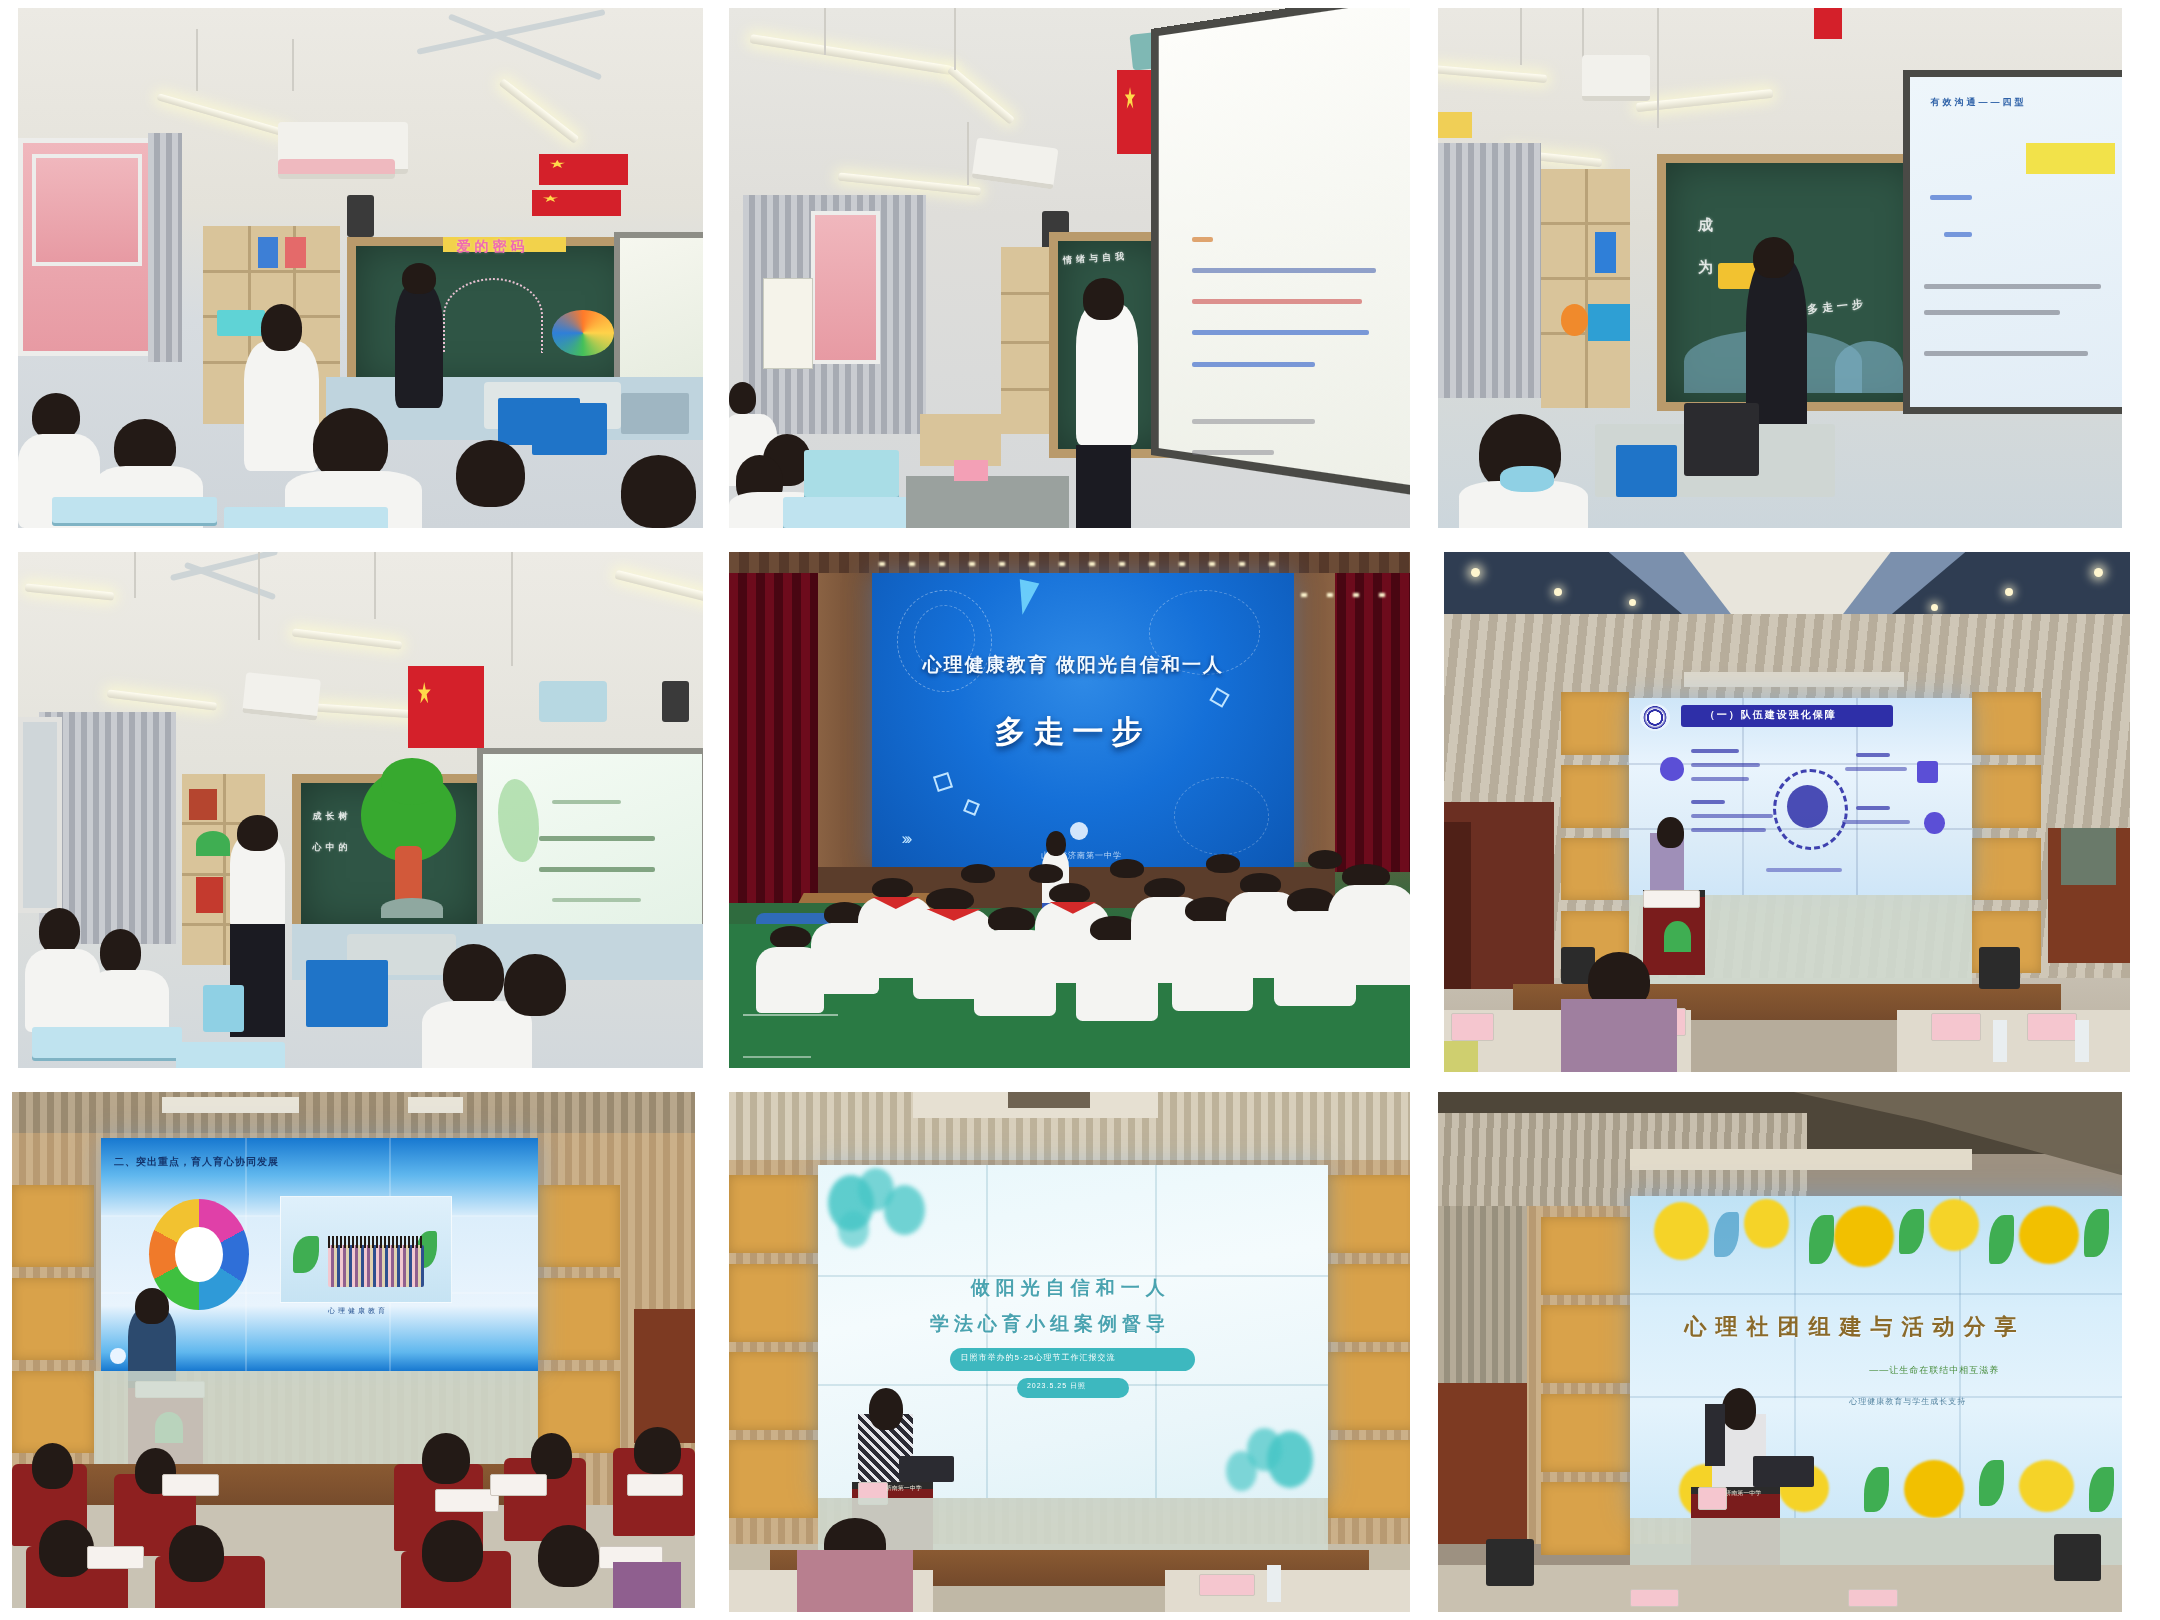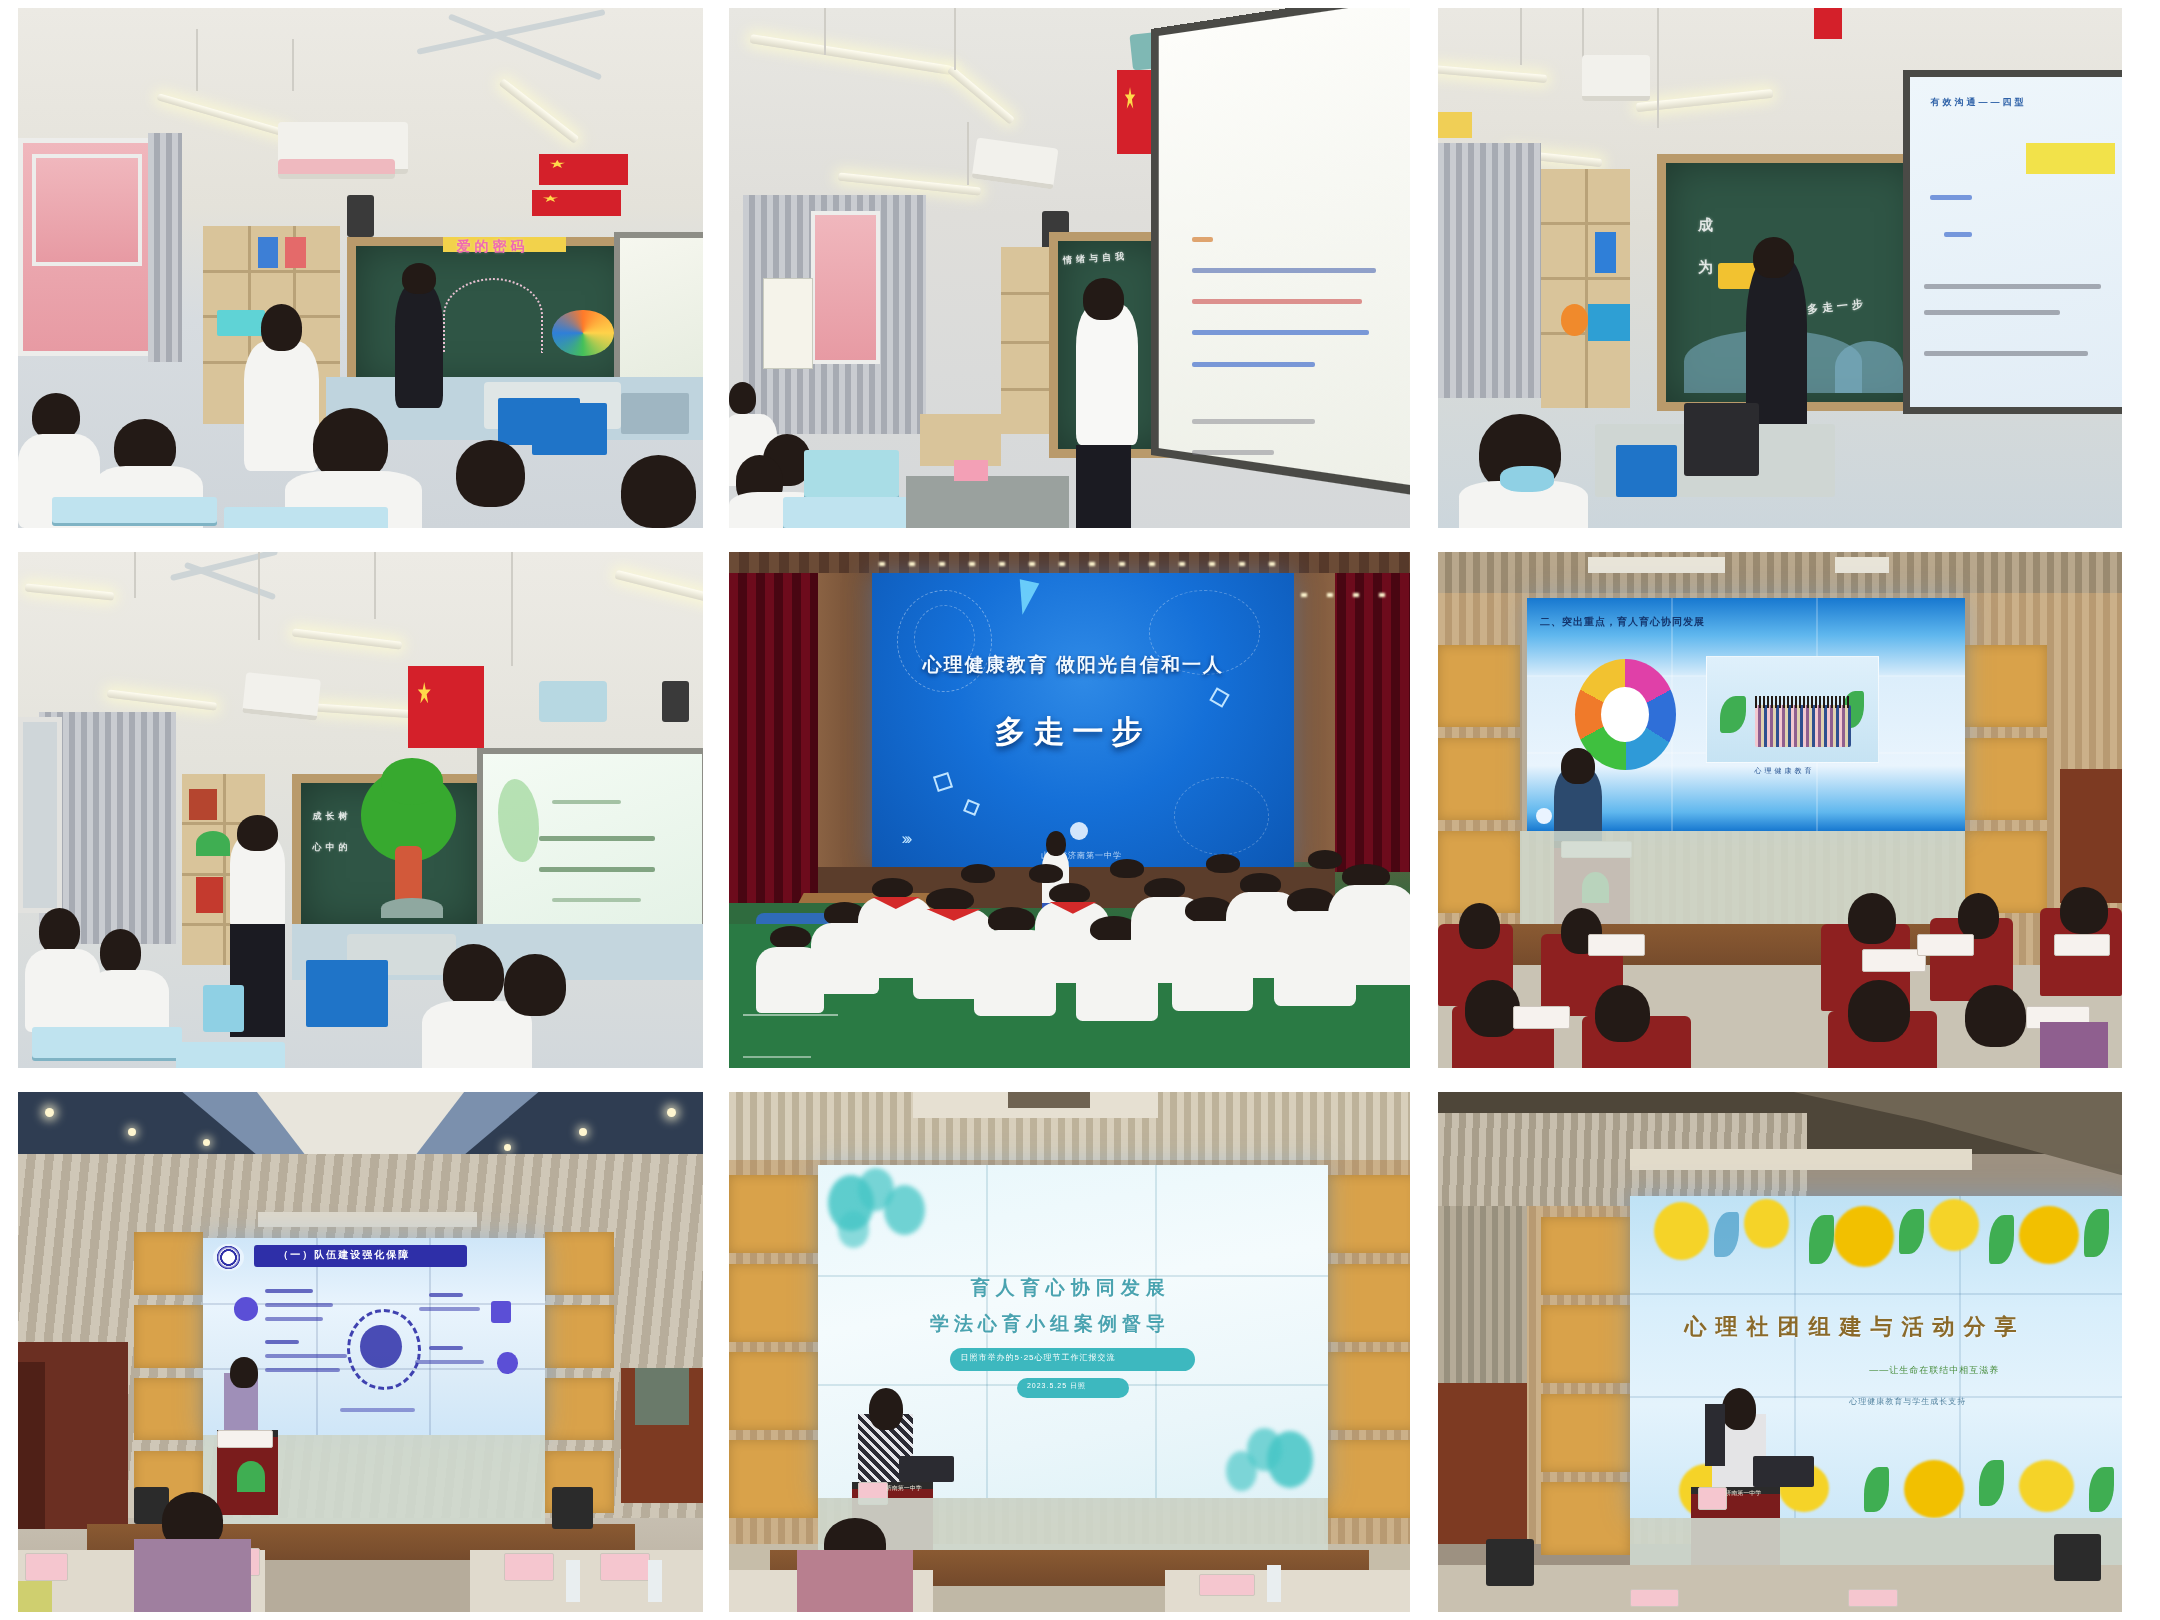--- a/index.html
+++ b/index.html
@@ -385,20 +385,102 @@
         <div class="head" style="left:44%;top:14%;width:5%;height:8%"></div>
         <div class="head" style="left:56%;top:12%;width:5%;height:8%"></div>
         <div class="head" style="left:70%;top:10%;width:5%;height:8%"></div>
         <div class="head" style="left:85%;top:8%;width:5%;height:8%"></div>
         <div class="head" style="left:34%;top:14%;width:5%;height:8%"></div>
       </div>
 
     </div>
   </div>
 
+  <div class="cell c1 r3">
+    <div class="photo">
+      <div style="position:absolute;inset:0;background:linear-gradient(180deg,#3b4a63 0%,#515f72 8%,#c9c3b7 26%,#cfc9bd 70%,#b8ae9d 100%)"></div>
+
+      <div style="position:absolute;left:0;top:0;width:100%;height:22%;background:#2f3d52"></div>
+      <div style="position:absolute;left:24%;top:0;width:52%;height:22%;background:linear-gradient(180deg,#7f95b3,#5f7siblings);background:#7b90ad;clip-path:polygon(0 0,100% 0,62% 100%,38% 100%)"></div>
+      <div style="position:absolute;left:32%;top:0;width:36%;height:21%;background:#e8e5dc;clip-path:polygon(8% 0,92% 0,58% 100%,42% 100%)"></div>
+      <div style="position:absolute;left:4%;top:3%;width:9px;height:9px;border-radius:50%;background:#fff6cf;box-shadow:0 0 10px 4px rgba(255,246,207,.7)"></div>
+      <div style="position:absolute;left:16%;top:7%;width:8px;height:8px;border-radius:50%;background:#fff6cf;box-shadow:0 0 9px 3px rgba(255,246,207,.6)"></div>
+      <div style="position:absolute;left:27%;top:9%;width:7px;height:7px;border-radius:50%;background:#fff6cf;box-shadow:0 0 8px 3px rgba(255,246,207,.6)"></div>
+      <div style="position:absolute;right:4%;top:3%;width:9px;height:9px;border-radius:50%;background:#fff6cf;box-shadow:0 0 10px 4px rgba(255,246,207,.7)"></div>
+      <div style="position:absolute;right:17%;top:7%;width:8px;height:8px;border-radius:50%;background:#fff6cf;box-shadow:0 0 9px 3px rgba(255,246,207,.6)"></div>
+      <div style="position:absolute;right:28%;top:10%;width:7px;height:7px;border-radius:50%;background:#fff6cf;box-shadow:0 0 8px 3px rgba(255,246,207,.6)"></div>
+
+      <div style="position:absolute;left:0;top:12%;width:100%;height:70%;background:repeating-linear-gradient(96deg,#cfc7b7 0 9px,#b7ad9b 9px 18px)"></div>
+      <div class="aud-panel" style="left:17%;top:27%;width:10%;height:12%"></div>
+      <div class="aud-panel" style="left:17%;top:41%;width:10%;height:12%"></div>
+      <div class="aud-panel" style="left:17%;top:55%;width:10%;height:12%"></div>
+      <div class="aud-panel" style="left:17%;top:69%;width:10%;height:12%"></div>
+      <div class="aud-panel" style="left:77%;top:27%;width:10%;height:12%"></div>
+      <div class="aud-panel" style="left:77%;top:41%;width:10%;height:12%"></div>
+      <div class="aud-panel" style="left:77%;top:55%;width:10%;height:12%"></div>
+      <div class="aud-panel" style="left:77%;top:69%;width:10%;height:12%"></div>
+      <div style="position:absolute;left:35%;top:23%;width:32%;height:3%;background:#ddd8cb"></div>
+      <div style="position:absolute;left:0;top:48%;width:16%;height:36%;background:#6b2f22"></div>
+      <div style="position:absolute;left:0;top:52%;width:4%;height:32%;background:#4f2017"></div>
+      <div style="position:absolute;right:0;top:53%;width:12%;height:26%;background:#7d3a22"></div>
+      <div style="position:absolute;right:2%;top:53%;width:8%;height:11%;background:#6a7a6a"></div>
+
+      <div class="ledwall" style="left:27%;top:28%;width:50%;height:38%;background:linear-gradient(180deg,#cfe6f8 0%,#e9f4fd 35%,#dcecf8 70%,#cfe6f8 100%)">
+        <div class="ledseam" style="left:33%;top:0;width:2px;height:100%;background:rgba(60,90,140,.18)"></div>
+        <div class="ledseam" style="left:66%;top:0;width:2px;height:100%;background:rgba(60,90,140,.18)"></div>
+        <div class="ledseam" style="left:0;top:33%;width:100%;height:2px;background:rgba(60,90,140,.18)"></div>
+        <div class="ledseam" style="left:0;top:66%;width:100%;height:2px;background:rgba(60,90,140,.18)"></div>
+        <div style="position:absolute;left:3%;top:3%;width:9%;height:14%;border-radius:50%;background:radial-gradient(circle,#fff 30%,#2e2fa8 32%,#2e2fa8 40%,#fff 42%,#2e2fa8 55%,#e9f4fd 58%)"></div>
+        <div style="position:absolute;left:15%;top:4%;width:62%;height:11%;background:#2e2fa8;border-radius:3px"></div>
+        <div class="cntext" style="left:22%;top:5.5%;font-size:10px;color:#ffffff;letter-spacing:2px">（一）队伍建设强化保障</div>
+        <div style="position:absolute;left:42%;top:36%;width:20%;height:38%;border-radius:50%;border:3px dashed #2e2fa8;opacity:.9"></div>
+        <div style="position:absolute;left:46%;top:44%;width:12%;height:22%;border-radius:50%;background:#2e2fa8;opacity:.85"></div>
+        <div style="position:absolute;left:9%;top:30%;width:7%;height:12%;border-radius:50%;background:#5b4fd6"></div>
+        <div style="position:absolute;left:84%;top:32%;width:6%;height:11%;border-radius:3px;background:#5b4fd6"></div>
+        <div style="position:absolute;left:86%;top:58%;width:6%;height:11%;border-radius:50%;background:#5b4fd6"></div>
+        <div class="sliderow" style="left:18%;top:26%;width:14%;height:4px;background:rgba(46,47,168,.7)"></div>
+        <div class="sliderow" style="left:18%;top:33%;width:20%;height:4px;background:rgba(46,47,168,.55)"></div>
+        <div class="sliderow" style="left:18%;top:40%;width:17%;height:4px;background:rgba(46,47,168,.55)"></div>
+        <div class="sliderow" style="left:18%;top:52%;width:10%;height:4px;background:rgba(46,47,168,.7)"></div>
+        <div class="sliderow" style="left:18%;top:59%;width:24%;height:4px;background:rgba(46,47,168,.55)"></div>
+        <div class="sliderow" style="left:18%;top:66%;width:22%;height:4px;background:rgba(46,47,168,.55)"></div>
+        <div class="sliderow" style="left:66%;top:28%;width:10%;height:4px;background:rgba(46,47,168,.7)"></div>
+        <div class="sliderow" style="left:63%;top:35%;width:18%;height:4px;background:rgba(46,47,168,.5)"></div>
+        <div class="sliderow" style="left:66%;top:55%;width:10%;height:4px;background:rgba(46,47,168,.7)"></div>
+        <div class="sliderow" style="left:62%;top:62%;width:20%;height:4px;background:rgba(46,47,168,.5)"></div>
+        <div class="sliderow" style="left:40%;top:86%;width:22%;height:4px;background:rgba(46,47,168,.45)"></div>
+      </div>
+      <div style="position:absolute;left:27%;top:66%;width:50%;height:17%;background:#cfd9cf;opacity:.9"></div>
+
+      <div style="position:absolute;left:30%;top:54%;width:5%;height:13%;background:#9f8fb8"></div>
+      <div class="head" style="left:31%;top:51%;width:4%;height:6%"></div>
+      <div class="podium" style="left:29%;top:65%;width:9%;height:15%;background:#7a1c1c"></div>
+      <div class="nametag" style="left:29%;top:65%;width:8%;height:3%"></div>
+      <div style="position:absolute;left:32%;top:71%;width:4%;height:6%;background:#3fae52;border-radius:50% 50% 0 0"></div>
+
+      <div class="stage" style="left:10%;top:83%;width:80%;height:10%"></div>
+      <div style="position:absolute;left:0;bottom:0;width:100%;height:10%;background:#b6ac9b"></div>
+      <div style="position:absolute;left:17%;top:76%;width:5%;height:7%;background:#2b2b2b;border-radius:3px"></div>
+      <div style="position:absolute;left:78%;top:76%;width:6%;height:8%;background:#2b2b2b;border-radius:3px"></div>
+
+      <div style="position:absolute;left:0;bottom:0;width:36%;height:12%;background:#e0dacd"></div>
+      <div style="position:absolute;left:66%;bottom:0;width:36%;height:12%;background:#e0dacd"></div>
+      <div class="nametag" style="left:1%;bottom:6%;width:6%;height:5%;background:#f5c6cf"></div>
+      <div class="nametag" style="left:28%;bottom:7%;width:7%;height:5%;background:#f5c6cf"></div>
+      <div class="nametag" style="left:71%;bottom:6%;width:7%;height:5%;background:#f5c6cf"></div>
+      <div class="nametag" style="left:85%;bottom:6%;width:7%;height:5%;background:#f5c6cf"></div>
+      <div style="position:absolute;left:80%;bottom:2%;width:2%;height:8%;background:#e9eef0"></div>
+      <div style="position:absolute;left:92%;bottom:2%;width:2%;height:8%;background:#e9eef0"></div>
+      <div class="head" style="left:21%;bottom:12%;width:9%;height:11%"></div>
+      <div style="position:absolute;left:17%;bottom:0;width:17%;height:14%;background:#9f7f9f"></div>
+      <div style="position:absolute;left:0;bottom:0;width:5%;height:6%;background:#cfcf6f"></div>
+
+    </div>
+  </div>
+
   <div class="cell c3 r2">
     <div class="photo">
       <div class="aud-wall"></div>
       <div style="position:absolute;left:0;top:0;width:100%;height:8%;background:repeating-linear-gradient(90deg,#b8a78c 0 7px,#9a8a70 7px 14px)"></div>
       <div class="aud-panel" style="left:0;top:18%;width:12%;height:16%"></div>
       <div class="aud-panel" style="left:0;top:36%;width:12%;height:16%"></div>
       <div class="aud-panel" style="left:0;top:54%;width:12%;height:16%"></div>
       <div class="aud-panel" style="left:77%;top:18%;width:12%;height:16%"></div>
       <div class="aud-panel" style="left:77%;top:36%;width:12%;height:16%"></div>
       <div class="aud-panel" style="left:77%;top:54%;width:12%;height:16%"></div>
@@ -456,102 +538,20 @@
       <div class="head" style="left:23%;top:84%;width:8%;height:11%"></div>
       <div class="seat" style="left:57%;top:89%;width:16%;height:12%"></div>
       <div class="head" style="left:60%;top:83%;width:9%;height:12%"></div>
       <div class="head" style="left:77%;top:84%;width:9%;height:12%"></div>
       <div class="nametag" style="left:86%;top:88%;width:9%;height:4%"></div>
       <div style="position:absolute;left:88%;top:91%;width:10%;height:10%;background:#8f5f8f"></div>
 
     </div>
   </div>
 
-  <div class="cell c1 r3">
-    <div class="photo">
-      <div style="position:absolute;inset:0;background:linear-gradient(180deg,#3b4a63 0%,#515f72 8%,#c9c3b7 26%,#cfc9bd 70%,#b8ae9d 100%)"></div>
-
-      <div style="position:absolute;left:0;top:0;width:100%;height:22%;background:#2f3d52"></div>
-      <div style="position:absolute;left:24%;top:0;width:52%;height:22%;background:linear-gradient(180deg,#7f95b3,#5f7siblings);background:#7b90ad;clip-path:polygon(0 0,100% 0,62% 100%,38% 100%)"></div>
-      <div style="position:absolute;left:32%;top:0;width:36%;height:21%;background:#e8e5dc;clip-path:polygon(8% 0,92% 0,58% 100%,42% 100%)"></div>
-      <div style="position:absolute;left:4%;top:3%;width:9px;height:9px;border-radius:50%;background:#fff6cf;box-shadow:0 0 10px 4px rgba(255,246,207,.7)"></div>
-      <div style="position:absolute;left:16%;top:7%;width:8px;height:8px;border-radius:50%;background:#fff6cf;box-shadow:0 0 9px 3px rgba(255,246,207,.6)"></div>
-      <div style="position:absolute;left:27%;top:9%;width:7px;height:7px;border-radius:50%;background:#fff6cf;box-shadow:0 0 8px 3px rgba(255,246,207,.6)"></div>
-      <div style="position:absolute;right:4%;top:3%;width:9px;height:9px;border-radius:50%;background:#fff6cf;box-shadow:0 0 10px 4px rgba(255,246,207,.7)"></div>
-      <div style="position:absolute;right:17%;top:7%;width:8px;height:8px;border-radius:50%;background:#fff6cf;box-shadow:0 0 9px 3px rgba(255,246,207,.6)"></div>
-      <div style="position:absolute;right:28%;top:10%;width:7px;height:7px;border-radius:50%;background:#fff6cf;box-shadow:0 0 8px 3px rgba(255,246,207,.6)"></div>
-
-      <div style="position:absolute;left:0;top:12%;width:100%;height:70%;background:repeating-linear-gradient(96deg,#cfc7b7 0 9px,#b7ad9b 9px 18px)"></div>
-      <div class="aud-panel" style="left:17%;top:27%;width:10%;height:12%"></div>
-      <div class="aud-panel" style="left:17%;top:41%;width:10%;height:12%"></div>
-      <div class="aud-panel" style="left:17%;top:55%;width:10%;height:12%"></div>
-      <div class="aud-panel" style="left:17%;top:69%;width:10%;height:12%"></div>
-      <div class="aud-panel" style="left:77%;top:27%;width:10%;height:12%"></div>
-      <div class="aud-panel" style="left:77%;top:41%;width:10%;height:12%"></div>
-      <div class="aud-panel" style="left:77%;top:55%;width:10%;height:12%"></div>
-      <div class="aud-panel" style="left:77%;top:69%;width:10%;height:12%"></div>
-      <div style="position:absolute;left:35%;top:23%;width:32%;height:3%;background:#ddd8cb"></div>
-      <div style="position:absolute;left:0;top:48%;width:16%;height:36%;background:#6b2f22"></div>
-      <div style="position:absolute;left:0;top:52%;width:4%;height:32%;background:#4f2017"></div>
-      <div style="position:absolute;right:0;top:53%;width:12%;height:26%;background:#7d3a22"></div>
-      <div style="position:absolute;right:2%;top:53%;width:8%;height:11%;background:#6a7a6a"></div>
-
-      <div class="ledwall" style="left:27%;top:28%;width:50%;height:38%;background:linear-gradient(180deg,#cfe6f8 0%,#e9f4fd 35%,#dcecf8 70%,#cfe6f8 100%)">
-        <div class="ledseam" style="left:33%;top:0;width:2px;height:100%;background:rgba(60,90,140,.18)"></div>
-        <div class="ledseam" style="left:66%;top:0;width:2px;height:100%;background:rgba(60,90,140,.18)"></div>
-        <div class="ledseam" style="left:0;top:33%;width:100%;height:2px;background:rgba(60,90,140,.18)"></div>
-        <div class="ledseam" style="left:0;top:66%;width:100%;height:2px;background:rgba(60,90,140,.18)"></div>
-        <div style="position:absolute;left:3%;top:3%;width:9%;height:14%;border-radius:50%;background:radial-gradient(circle,#fff 30%,#2e2fa8 32%,#2e2fa8 40%,#fff 42%,#2e2fa8 55%,#e9f4fd 58%)"></div>
-        <div style="position:absolute;left:15%;top:4%;width:62%;height:11%;background:#2e2fa8;border-radius:3px"></div>
-        <div class="cntext" style="left:22%;top:5.5%;font-size:10px;color:#ffffff;letter-spacing:2px">（一）队伍建设强化保障</div>
-        <div style="position:absolute;left:42%;top:36%;width:20%;height:38%;border-radius:50%;border:3px dashed #2e2fa8;opacity:.9"></div>
-        <div style="position:absolute;left:46%;top:44%;width:12%;height:22%;border-radius:50%;background:#2e2fa8;opacity:.85"></div>
-        <div style="position:absolute;left:9%;top:30%;width:7%;height:12%;border-radius:50%;background:#5b4fd6"></div>
-        <div style="position:absolute;left:84%;top:32%;width:6%;height:11%;border-radius:3px;background:#5b4fd6"></div>
-        <div style="position:absolute;left:86%;top:58%;width:6%;height:11%;border-radius:50%;background:#5b4fd6"></div>
-        <div class="sliderow" style="left:18%;top:26%;width:14%;height:4px;background:rgba(46,47,168,.7)"></div>
-        <div class="sliderow" style="left:18%;top:33%;width:20%;height:4px;background:rgba(46,47,168,.55)"></div>
-        <div class="sliderow" style="left:18%;top:40%;width:17%;height:4px;background:rgba(46,47,168,.55)"></div>
-        <div class="sliderow" style="left:18%;top:52%;width:10%;height:4px;background:rgba(46,47,168,.7)"></div>
-        <div class="sliderow" style="left:18%;top:59%;width:24%;height:4px;background:rgba(46,47,168,.55)"></div>
-        <div class="sliderow" style="left:18%;top:66%;width:22%;height:4px;background:rgba(46,47,168,.55)"></div>
-        <div class="sliderow" style="left:66%;top:28%;width:10%;height:4px;background:rgba(46,47,168,.7)"></div>
-        <div class="sliderow" style="left:63%;top:35%;width:18%;height:4px;background:rgba(46,47,168,.5)"></div>
-        <div class="sliderow" style="left:66%;top:55%;width:10%;height:4px;background:rgba(46,47,168,.7)"></div>
-        <div class="sliderow" style="left:62%;top:62%;width:20%;height:4px;background:rgba(46,47,168,.5)"></div>
-        <div class="sliderow" style="left:40%;top:86%;width:22%;height:4px;background:rgba(46,47,168,.45)"></div>
-      </div>
-      <div style="position:absolute;left:27%;top:66%;width:50%;height:17%;background:#cfd9cf;opacity:.9"></div>
-
-      <div style="position:absolute;left:30%;top:54%;width:5%;height:13%;background:#9f8fb8"></div>
-      <div class="head" style="left:31%;top:51%;width:4%;height:6%"></div>
-      <div class="podium" style="left:29%;top:65%;width:9%;height:15%;background:#7a1c1c"></div>
-      <div class="nametag" style="left:29%;top:65%;width:8%;height:3%"></div>
-      <div style="position:absolute;left:32%;top:71%;width:4%;height:6%;background:#3fae52;border-radius:50% 50% 0 0"></div>
-
-      <div class="stage" style="left:10%;top:83%;width:80%;height:10%"></div>
-      <div style="position:absolute;left:0;bottom:0;width:100%;height:10%;background:#b6ac9b"></div>
-      <div style="position:absolute;left:17%;top:76%;width:5%;height:7%;background:#2b2b2b;border-radius:3px"></div>
-      <div style="position:absolute;left:78%;top:76%;width:6%;height:8%;background:#2b2b2b;border-radius:3px"></div>
-
-      <div style="position:absolute;left:0;bottom:0;width:36%;height:12%;background:#e0dacd"></div>
-      <div style="position:absolute;left:66%;bottom:0;width:36%;height:12%;background:#e0dacd"></div>
-      <div class="nametag" style="left:1%;bottom:6%;width:6%;height:5%;background:#f5c6cf"></div>
-      <div class="nametag" style="left:28%;bottom:7%;width:7%;height:5%;background:#f5c6cf"></div>
-      <div class="nametag" style="left:71%;bottom:6%;width:7%;height:5%;background:#f5c6cf"></div>
-      <div class="nametag" style="left:85%;bottom:6%;width:7%;height:5%;background:#f5c6cf"></div>
-      <div style="position:absolute;left:80%;bottom:2%;width:2%;height:8%;background:#e9eef0"></div>
-      <div style="position:absolute;left:92%;bottom:2%;width:2%;height:8%;background:#e9eef0"></div>
-      <div class="head" style="left:21%;bottom:12%;width:9%;height:11%"></div>
-      <div style="position:absolute;left:17%;bottom:0;width:17%;height:14%;background:#9f7f9f"></div>
-      <div style="position:absolute;left:0;bottom:0;width:5%;height:6%;background:#cfcf6f"></div>
-
-    </div>
-  </div>
-
   <div class="cell c2 r3">
     <div class="photo">
       <div style="position:absolute;inset:0;background:#c6bda9"></div>
       <div style="position:absolute;left:0;top:0;width:100%;height:13%;background:repeating-linear-gradient(90deg,#d8cfbb 0 7px,#bdb29a 7px 14px)"></div>
       <div style="position:absolute;left:27%;top:0;width:36%;height:5%;background:#e6e0d2"></div>
       <div style="position:absolute;left:41%;top:0;width:12%;height:3%;background:#6f6352"></div>
       <div class="aud-wall" style="left:0;top:13%;width:100%;height:74%"></div>
       <div class="aud-panel" style="left:0;top:16%;width:13%;height:15%"></div>
       <div class="aud-panel" style="left:0;top:33%;width:13%;height:15%"></div>
       <div class="aud-panel" style="left:0;top:50%;width:13%;height:15%"></div>
@@ -566,21 +566,21 @@
         <div class="ledseam" style="left:66%;top:0;width:2px;height:100%;background:rgba(40,120,150,.16)"></div>
         <div class="ledseam" style="left:0;top:33%;width:100%;height:2px;background:rgba(40,120,150,.16)"></div>
         <div class="ledseam" style="left:0;top:66%;width:100%;height:2px;background:rgba(40,120,150,.16)"></div>
         <div class="blot" style="left:2%;top:3%;width:9%;height:17%"></div>
         <div class="blot" style="left:8%;top:1%;width:7%;height:13%;opacity:.7"></div>
         <div class="blot" style="left:13%;top:6%;width:8%;height:15%;opacity:.75"></div>
         <div class="blot" style="left:4%;top:14%;width:6%;height:11%;opacity:.6"></div>
         <div class="blot" style="right:3%;bottom:3%;width:9%;height:17%"></div>
         <div class="blot" style="right:9%;bottom:8%;width:7%;height:13%;opacity:.7"></div>
         <div class="blot" style="right:14%;bottom:2%;width:6%;height:12%;opacity:.65"></div>
-        <div class="cntext" style="left:30%;top:33%;font-size:19px;color:#4aa3b0;letter-spacing:6px;text-shadow:0 1px 2px rgba(255,255,255,.9)">育人育心协同发展</div>
+        <div class="cntext" style="left:30%;top:33%;font-size:19px;color:#4aa3b0;letter-spacing:6px;text-shadow:0 1px 2px rgba(255,255,255,.9)">做阳光自信和一人</div>
         <div class="cntext" style="left:22%;top:44%;font-size:19px;color:#4aa3b0;letter-spacing:5px;text-shadow:0 1px 2px rgba(255,255,255,.9)">学法心育小组案例督导</div>
         <div style="position:absolute;left:26%;top:55%;width:48%;height:7%;background:#3db8bf;border-radius:14px"></div>
         <div class="cntext" style="left:28%;top:56.2%;font-size:8px;color:#ffffff;letter-spacing:1px;font-weight:normal">日照市举办的5·25心理节工作汇报交流</div>
         <div style="position:absolute;left:39%;top:64%;width:22%;height:6%;background:#3db8bf;border-radius:12px"></div>
         <div class="cntext" style="left:41%;top:65%;font-size:7px;color:#ffffff;letter-spacing:1px;font-weight:normal">2023.5.25 日照</div>
       </div>
 
       <div style="position:absolute;left:19%;top:62%;width:8%;height:16%;background:repeating-linear-gradient(45deg,#2a2a33 0 4px,#e6e6ea 4px 7px)"></div>
       <div class="head" style="left:20.5%;top:57%;width:5%;height:8%"></div>
       <div style="position:absolute;left:25%;top:70%;width:8%;height:5%;background:#2b2b31;border-radius:2px"></div>

